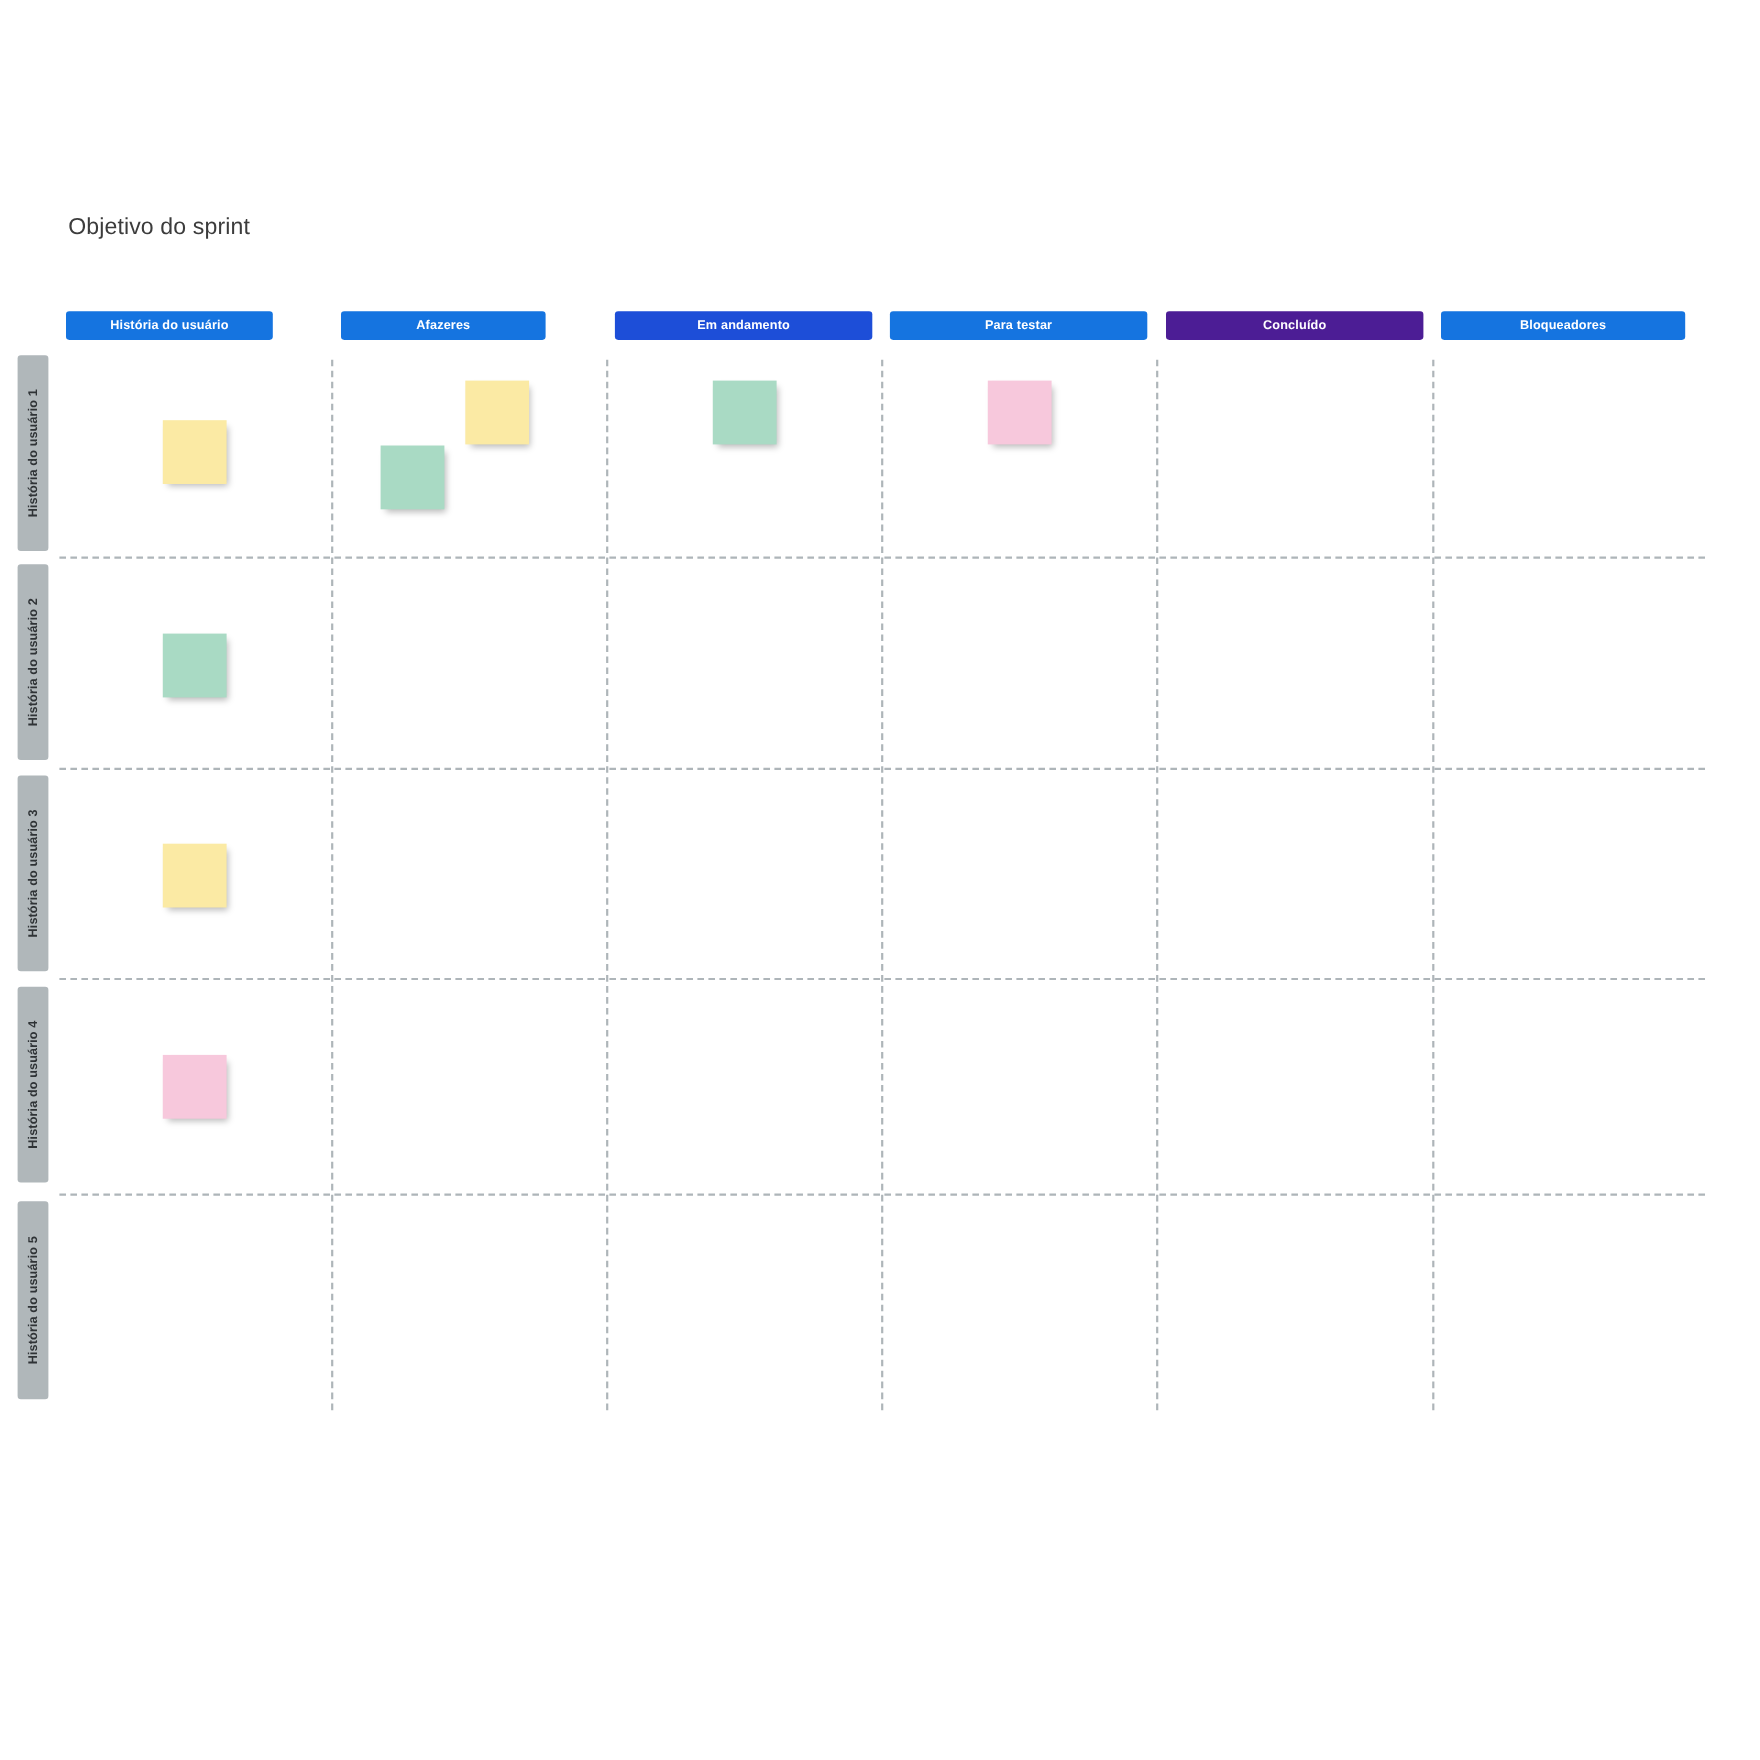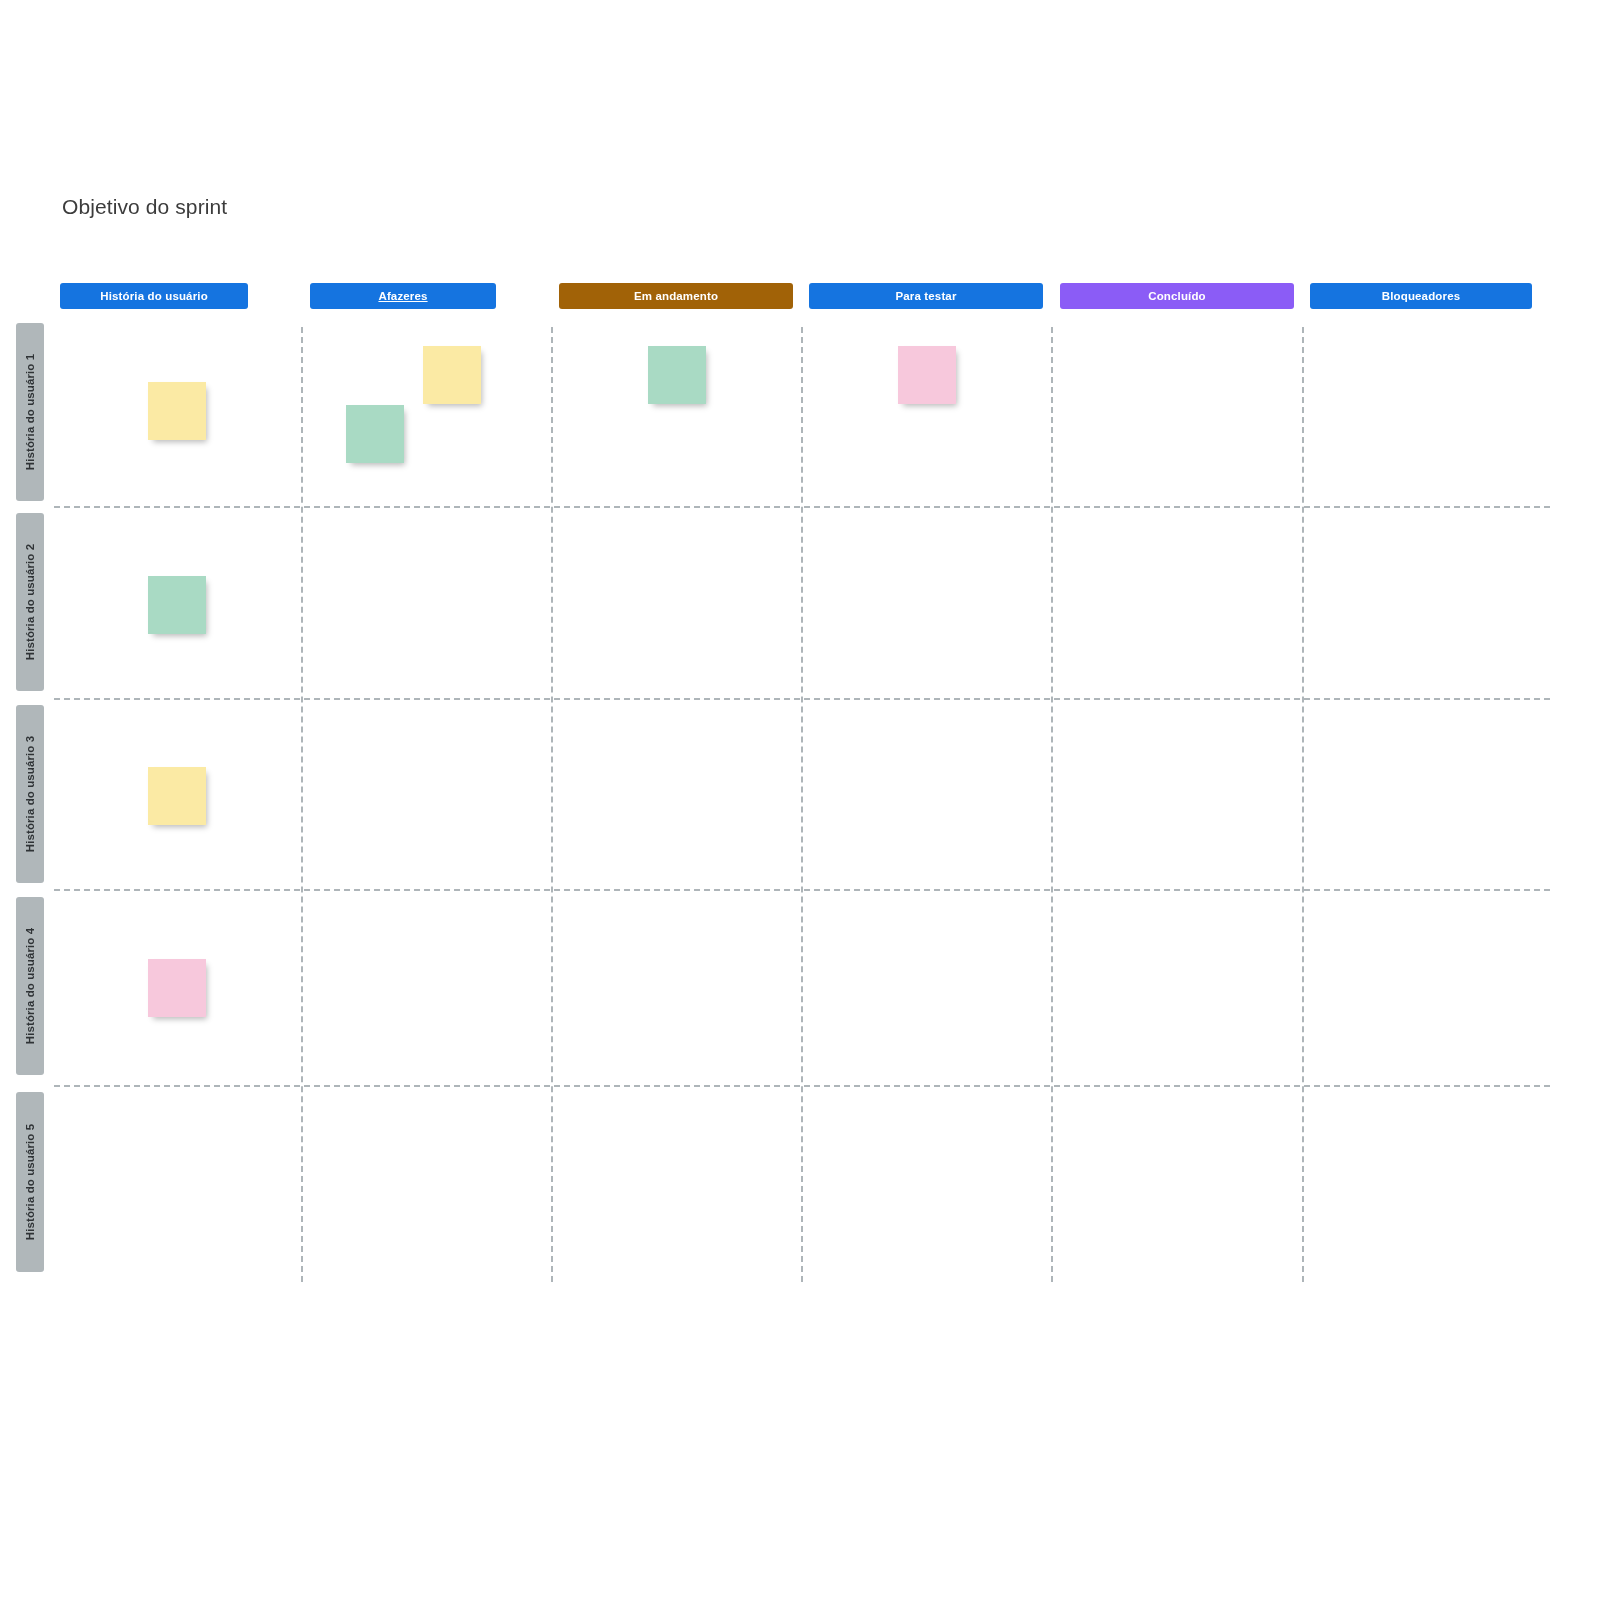--- a/index.html
+++ b/index.html
@@ -89,24 +89,24 @@
 </style>
 </head>
 <body>
 
 <div id="board">
 
   <div class="board-title">Objetivo do sprint</div>
 
   <div id="col-heads">
       <div class="col-head" style="left: 60px; width: 188px; background: rgb(21, 116, 224);">História do usuário</div>
-      <div class="col-head" style="left: 310px; width: 186px; background: rgb(21, 116, 224); text-decoration: underline;">Afazeres</div>
-      <div class="col-head" style="left: 559px; width: 234px; background: #a16207;">Em andamento</div>
+      <div class="col-head" style="left: 310px; width: 186px; background: rgb(21, 116, 224);">Afazeres</div>
+      <div class="col-head" style="left: 559px; width: 234px; background: #1d4ed8;">Em andamento</div>
       <div class="col-head" style="left: 809px; width: 234px; background: rgb(21, 116, 224); text-align: center;">Para testar</div>
-      <div class="col-head" style="left: 1060px; width: 234px; background: #8b5cf6;">Concluído</div>
+      <div class="col-head" style="left: 1060px; width: 234px; background: #4c1d95;">Concluído</div>
       <div class="col-head" style="left: 1310px; width: 222px; background: rgb(21, 116, 224);">Bloqueadores</div>
     </div>
   <div id="row-labels">
       <div class="row-label" style="top: 323px; height: 178px; background: rgb(176, 183, 186);">
         <span>História do usuário 1</span>
       </div>
       <div class="row-label" style="top: 513px; height: 178px; background: rgb(176, 183, 186);">
         <span>História do usuário 2</span>
       </div>
       <div class="row-label" style="top: 705px; height: 178px; background: rgb(176, 183, 186);">

